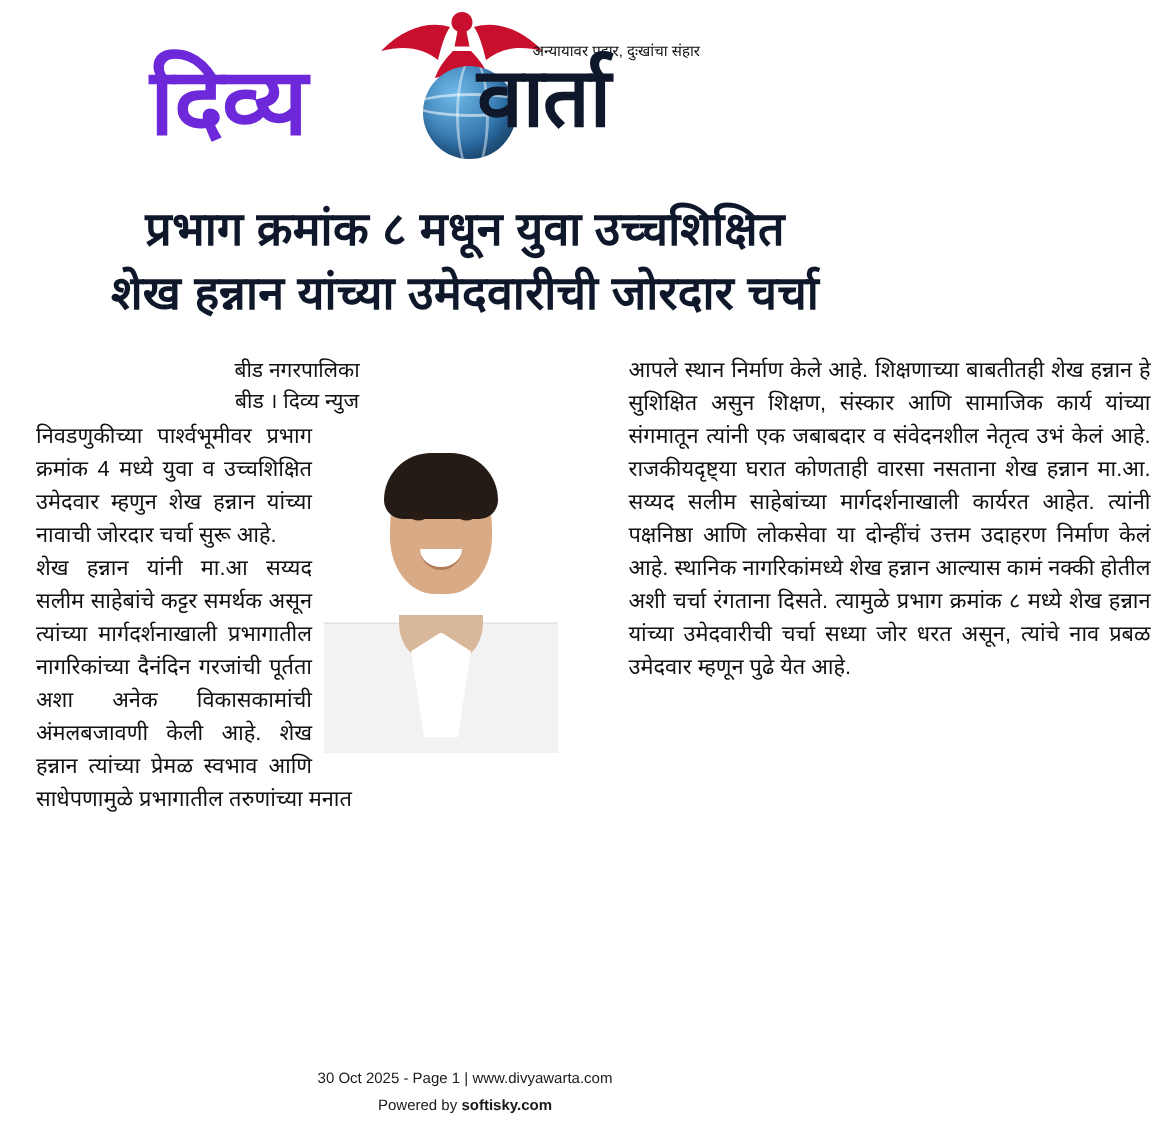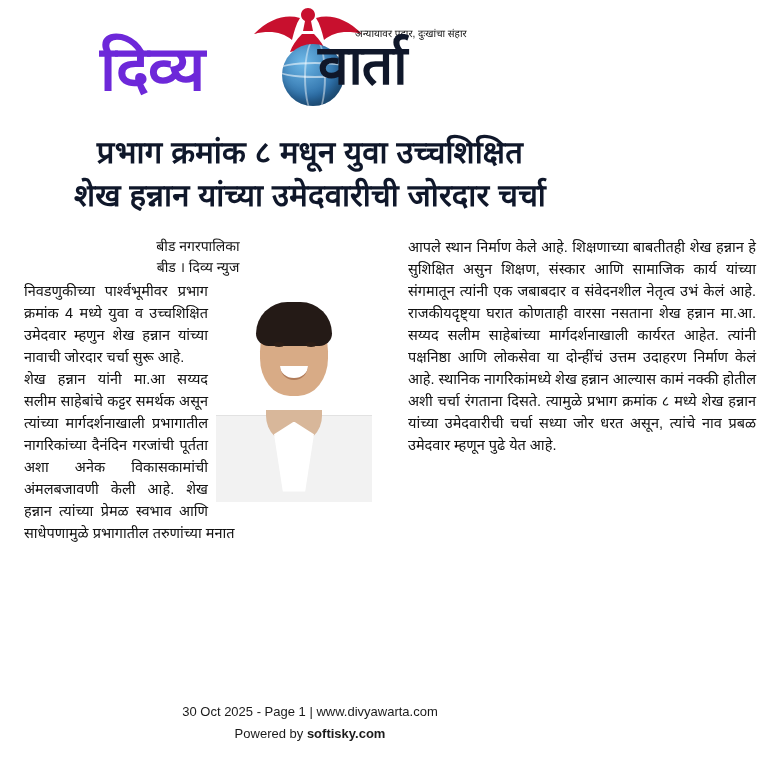--- a/index.html
+++ b/index.html
@@ -127,21 +127,21 @@
   .col {
     position: absolute;
     top: 0;
     width: 348px;
     font-size: 14.5px;
     line-height: 1.52;
     color: #111;
     text-align: justify;
   }
   .col-left { left: 0; }
-  .col-right { left: 384px; }
+  .col-right { left: 395px; }
 
   .dateline {
     text-align: center;
     font-size: 14px;
     line-height: 1.5;
     margin-bottom: 2px;
   }
   .dateline .dl-line { display: block; }
 
   .photo {
@@ -226,21 +226,21 @@
   .para { margin: 0 0 0 0; }
   .para + .para { margin-top: 0; }
 
   
   .footer {
     position: absolute;
     left: 0;
     right: 0;
     bottom: 18px;
     text-align: center;
-    font-size: 13px;
+    font-size: 10px;
     color: #1a1a1a;
     line-height: 1.75;
   }
   .footer .f-line { display: block; }
   .footer .brand { font-weight: bold; }
 </style>
 </head>
 <body>
 
 <div class="page">

